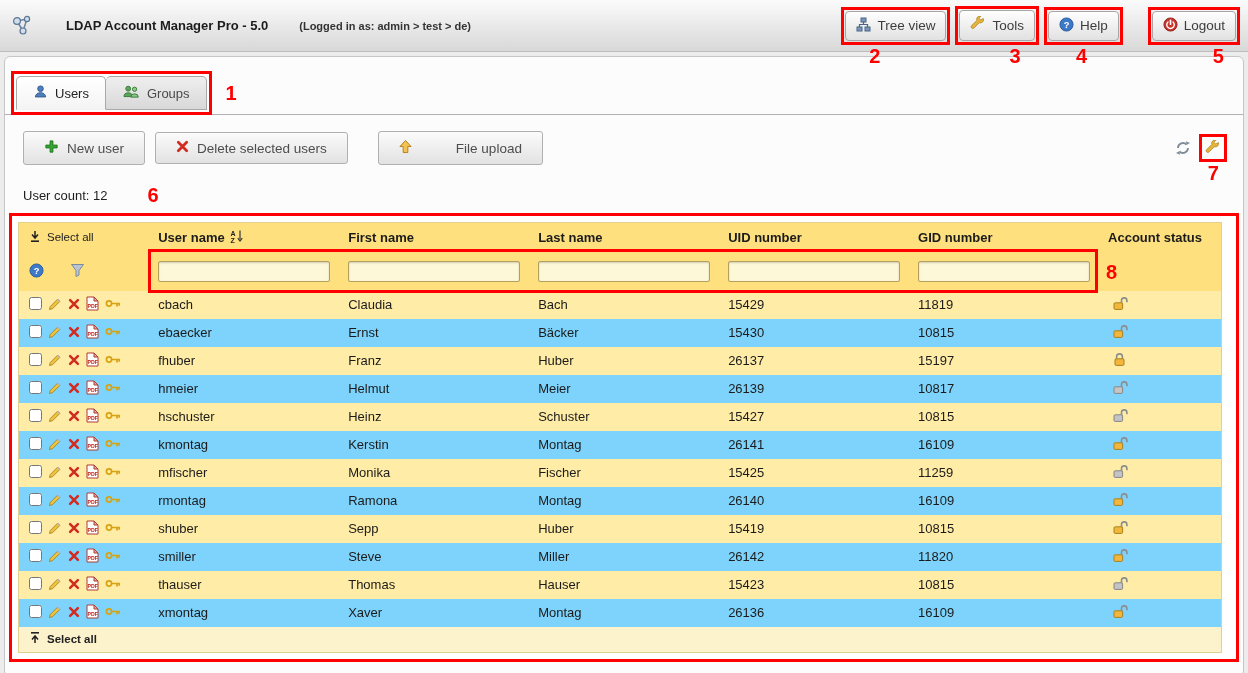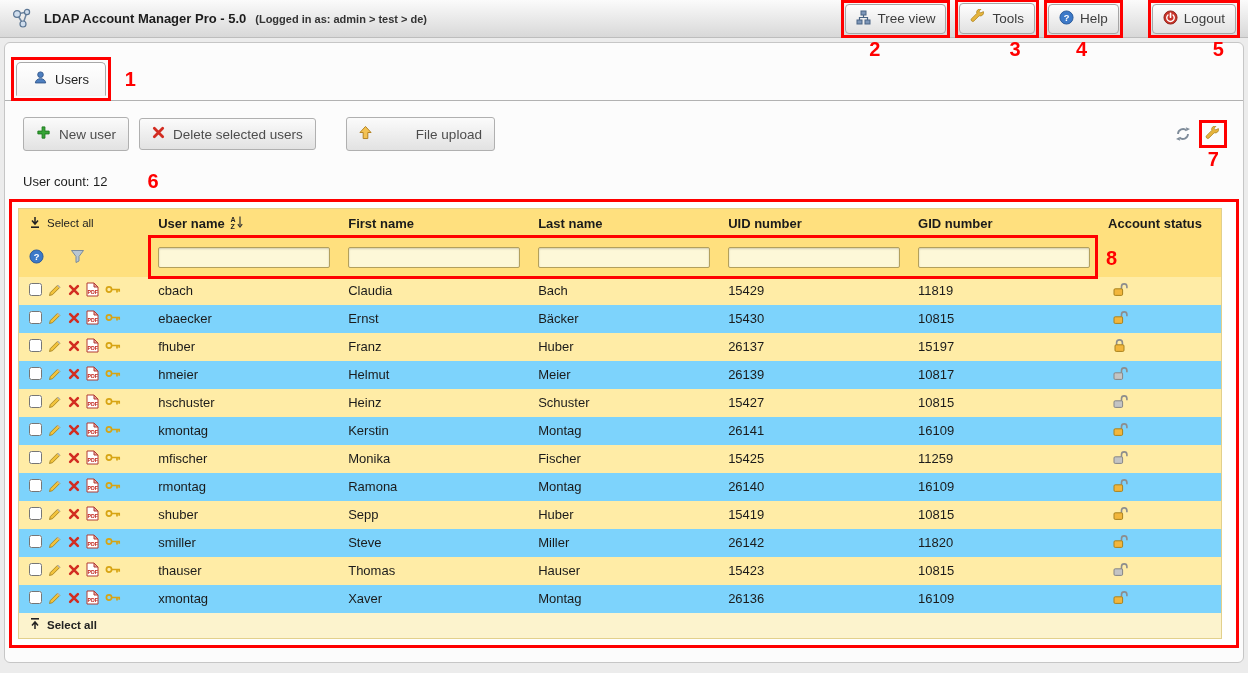--- a/index.html
+++ b/index.html
@@ -1,22 +1,22 @@
 <!DOCTYPE html>
 <html><head>
 <meta charset="utf-8">
 <style>
   *{box-sizing:border-box;margin:0;padding:0}
   html,body{background:#dcdcdc}
   body{font-family:"Liberation Sans",sans-serif;}
   .stage{position:relative;width:1248px;height:673px;background:#ececec;overflow:hidden;}
 
   
-  .topbar{height:38px;background:linear-gradient(#fbfbfb,#d8d8d8);border-bottom:1px solid #bdbdbd;
-          display:flex;align-items:center;padding:0 8px;overflow:visible;}
+  .topbar{height:52px;background:linear-gradient(#fbfbfb,#d8d8d8);border-bottom:1px solid #bdbdbd;
+          display:flex;align-items:center;padding:0 8px;overflow:visible;gap:22px;}
   .logo{display:inline-flex;margin:0 2px;}
   .app-title{font-size:13px;font-weight:bold;color:#1c1c1c;margin-left:6px;white-space:nowrap;}
   .login-info{font-size:11px;font-weight:bold;color:#333;margin-left:9px;white-space:nowrap;}
   .topbar-actions{margin-left:auto;display:flex;align-items:center;gap:5px;}
   .hbtn{display:inline-flex;align-items:center;gap:6px;padding:5px 10px;font-family:"Liberation Sans",sans-serif;
         font-size:13.5px;color:#3d3d3d;background:linear-gradient(#fefefe,#e1e1e1);
         border:1px solid #a6a6a6;border-radius:4px;cursor:pointer;white-space:nowrap;}
 
   
   .annw{position:relative;display:inline-flex;border:3px solid #f00;padding:1px;background:transparent;}
@@ -33,21 +33,21 @@
   
   .tabs-row{display:flex;align-items:flex-end;padding:14px 0 0 6px;border-bottom:1px solid #b2b2b2;}
   .tabs-box{border:3px solid #f00;display:inline-flex;padding:2px;position:relative;margin-bottom:-1px;}
   .tab{display:inline-flex;align-items:center;gap:7px;height:34px;padding:0 16px;font-size:13px;
        border:1px solid #a9a9a9;border-radius:5px 5px 0 0;cursor:pointer;white-space:nowrap;}
   .tab.active{background:linear-gradient(#ffffff,#f4f4f4);color:#222;border-bottom-color:#f2f2f2;}
   .tab.inactive{background:linear-gradient(#efefef,#d8d8d8);color:#4a4a4a;border-left:none;}
 
   
   .toolbar{display:flex;align-items:center;padding:16px 16px 0 18px;}
-  .tbtn{display:inline-flex;align-items:center;gap:8px;padding:7px 12px;font-family:"Liberation Sans",sans-serif;
+  .tbtn{display:inline-flex;align-items:center;gap:8px;padding:7px 20px;font-family:"Liberation Sans",sans-serif;
         font-size:13.5px;color:#4d4d4d;background:linear-gradient(#fbfbfb,#e2e2e2);
         border:1px solid #b0b0b0;border-radius:3px;margin-right:10px;cursor:pointer;white-space:nowrap;}
   .tbtn.upload{margin-left:20px;gap:44px;}
   .toolbar-right{margin-left:auto;display:flex;align-items:center;gap:8px;}
   .iconbtn{display:inline-flex;cursor:pointer;}
 
   .user-count{display:flex;align-items:center;padding:20px 0 0 18px;font-size:13px;color:#1e1e1e;}
 
   
   .table-annbox{margin:8px 4px 0 4px;border:3px solid #f00;}
@@ -162,20 +162,31 @@
     <div class="tabs-row">
       <span class="tabs-box">
         <span class="tab active">
           <span>
             <svg width="15" height="15" viewBox="0 0 16 16">
               <circle cx="8" cy="5" r="3" fill="#4d7fc0" stroke="#34598c"></circle>
               <path d="M2.5 13.8a5.5 4.6 0 0 1 11 0z" fill="#4d7fc0" stroke="#34598c"></path>
             </svg>
           </span>
           <span>Users</span>
+        </span>
+        <span class="tab inactive">
+          <span>
+            <svg width="18" height="15" viewBox="0 0 18 16">
+              <circle cx="6" cy="5" r="2.6" fill="#58a758" stroke="#3a7a3a"></circle>
+              <path d="M1.5 13.4a4.5 4 0 0 1 9 0z" fill="#58a758" stroke="#3a7a3a"></path>
+              <circle cx="12.8" cy="5.6" r="2.3" fill="#8cc68c" stroke="#3a7a3a"></circle>
+              <path d="M8.8 14a4 3.5 0 0 1 8 0z" fill="#8cc68c" stroke="#3a7a3a"></path>
+            </svg>
+          </span>
+          <span>Groups</span>
         </span>
         <span class="ann-num n1">1</span>
       </span>
     </div>
 
     <div class="toolbar">
       <button class="tbtn">
         <span>
           <svg width="15" height="15" viewBox="0 0 16 16">
             <path d="M6.5 2h3v4.5H14v3H9.5V14h-3V9.5H2v-3h4.5z" fill="#35a535" stroke="#1d7a1d"></path>

